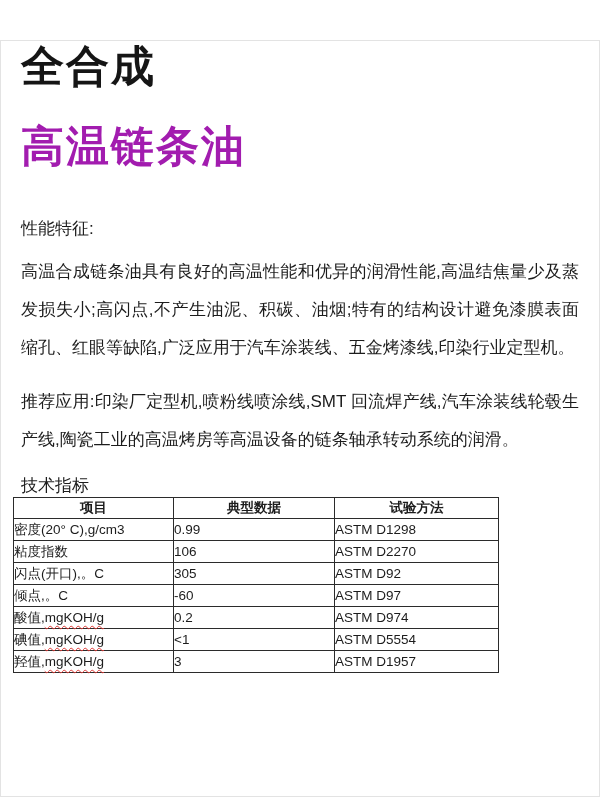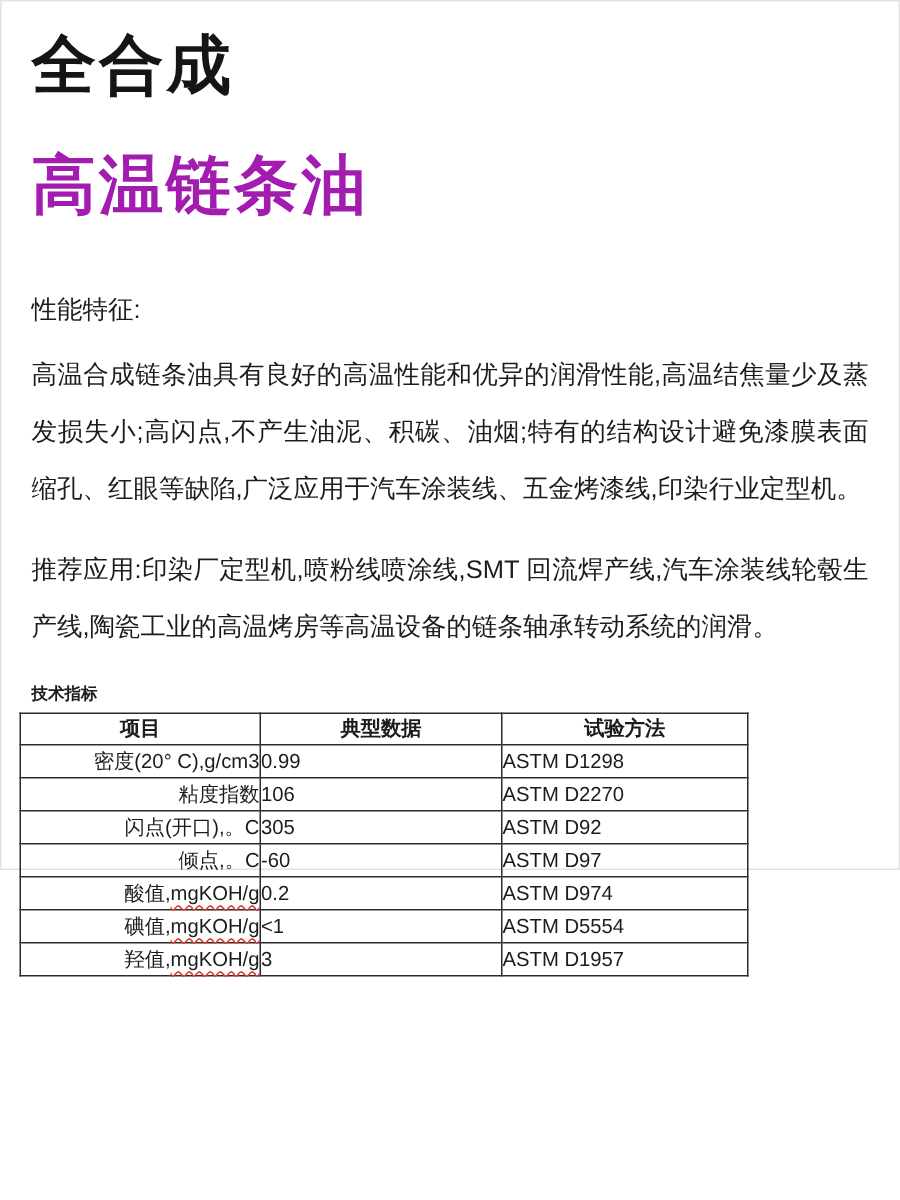--- a/index.html
+++ b/index.html
@@ -4,24 +4,25 @@
 <style>
   html,body{margin:0;padding:0;background:#ffffff;}
   body{
     width:600px;height:800px;overflow:hidden;
     font-family:"Liberation Sans","DejaVu Sans",sans-serif;
     color:#1c1c1c;
     -webkit-font-smoothing:antialiased;
   }
   .page{
     box-sizing:border-box;
-    width:600px;height:580px;
+    width:600px;height:757px;
     border:1px solid #e3e3e3;
     background:#ffffff;
-    padding-top:18px;
+    padding-top:0;
+    margin-top:40px;
   }
   .title-black{
     margin:0 0 0 20px;
     font-size:43px;font-weight:bold;line-height:50px;
     color:#151515;letter-spacing:2px;
   }
   .title-red{
     margin:30px 0 0 20px;
     font-size:43px;font-weight:bold;line-height:50px;
     letter-spacing:2px;
@@ -31,42 +32,42 @@
     font-size:17px;line-height:24px;font-weight:500;
   }
   .body-para{
     margin:12px 20px 0 20px;
     font-size:17px;line-height:38px;font-weight:500;
     text-align:justify;text-justify:inter-ideograph;
   }
   .body-para.second{margin-top:16px;}
   .table-caption{
     margin:18px 20px 0 20px;
-    font-size:11px;line-height:17px;font-weight:700;
+    font-size:17px;line-height:17px;font-weight:400;
   }
   table.spec{
     margin:3px 0 0 12px;
     border-collapse:collapse;
     table-layout:fixed;
     width:485px;
     font-size:13.5px;
   }
   table.spec col.c1{width:160px;}
   table.spec col.c2{width:161px;}
   table.spec col.c3{width:164px;}
   table.spec th,table.spec td{
     border:1.5px solid #2b2b2b;
     padding:0;
     vertical-align:middle;
   }
   table.spec th{
     height:20px;font-weight:600;text-align:center;
     font-size:13.5px;
   }
-  td.c-item{text-align:right;padding-left:6px;}
+  td.c-item{text-align:left;padding-left:6px;}
   td.c-val,td.c-method{text-align:left;}
   .cell-line{line-height:21px;height:21px;white-space:nowrap;overflow:visible;}
   td.c-method{font-weight:500;}
   td.c-val{font-weight:500;}
   .wavy{
     text-decoration:underline;
     text-decoration-style:wavy;
     text-decoration-color:#e33ewhoops;
   }
   .wavy{

